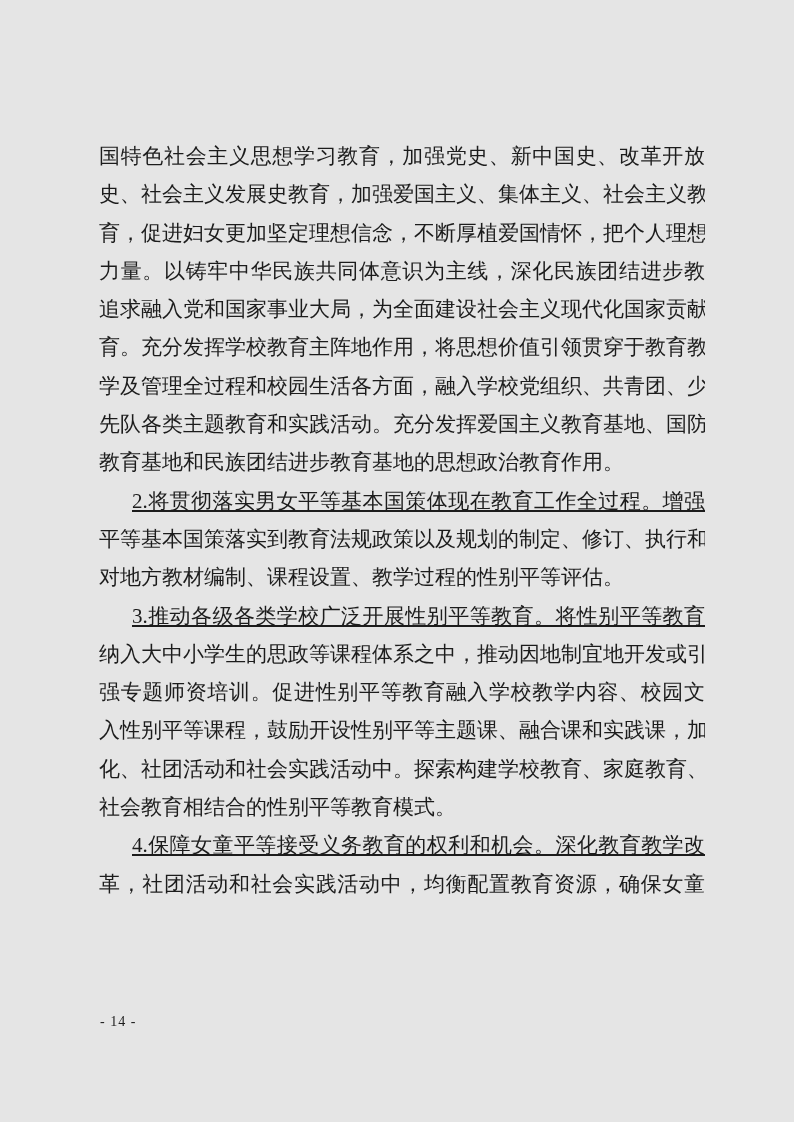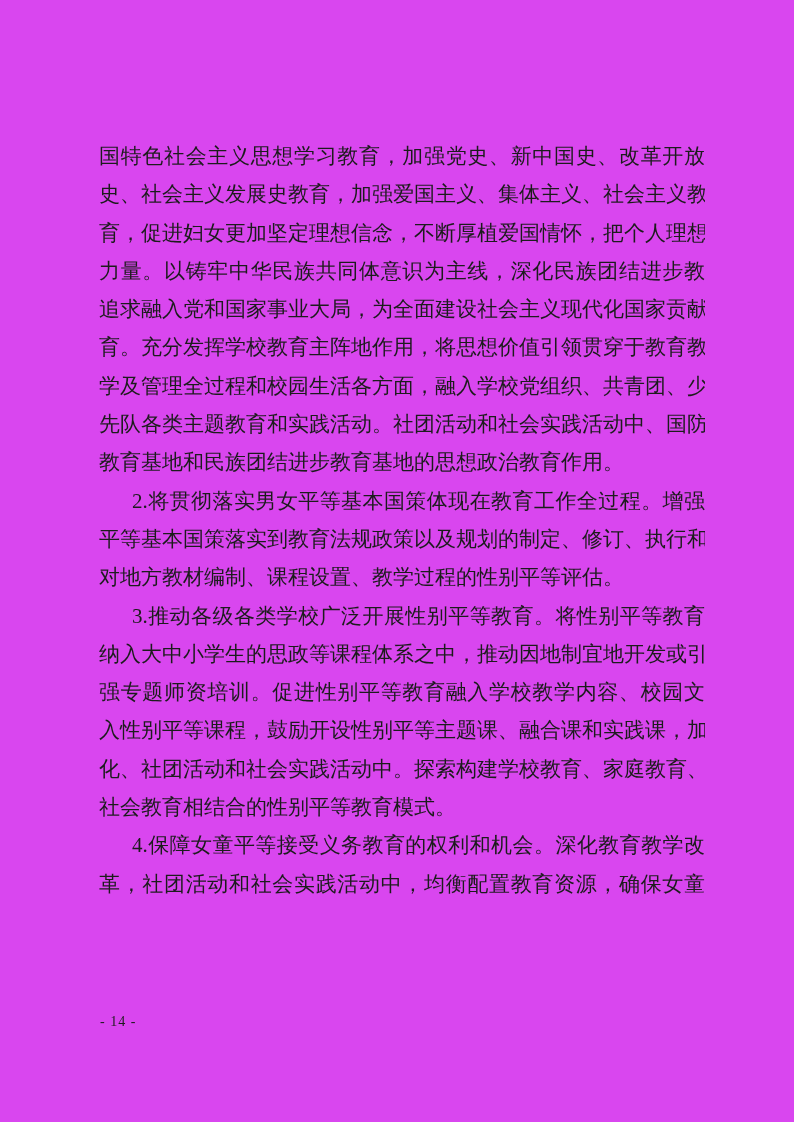--- a/index.html
+++ b/index.html
@@ -4,21 +4,21 @@
 <style>
   html, body {
     margin: 0;
     padding: 0;
     background: #ffffff;
   }
   .page {
     position: relative;
     width: 794px;
     height: 1122px;
-    background: #d946ef;
+    background: #e5e5e5;
     font-family: "Liberation Serif", "DejaVu Serif", serif;
     color: #1c1c1c;
     overflow: hidden;
   }
   .text-block {
     position: absolute;
     left: 99px;
     top: 137px;
     width: 606px;
   }
@@ -32,20 +32,21 @@
     white-space: nowrap;
   }
   .line.fill {
     text-align-last: justify;
   }
   .line.end {
     text-align-last: left;
   }
   .line.indent {
     text-indent: 33px;
+    text-decoration: underline;
   }
   .page-number {
     position: absolute;
     left: 100px;
     top: 1010px;
     font-size: 14px;
     line-height: 24px;
     color: #1c1c1c;
     letter-spacing: 1px;
     font-family: "Liberation Serif", "DejaVu Serif", serif;
@@ -56,21 +57,21 @@
 
 <div class="page">
   <div class="text-block">
       <div class="line fill">国特色社会主义思想学习教育，加强党史、新中国史、改革开放</div>
       <div class="line fill">史、社会主义发展史教育，加强爱国主义、集体主义、社会主义教</div>
       <div class="line fill">育，促进妇女更加坚定理想信念，不断厚植爱国情怀，把个人理想</div>
       <div class="line fill">力量。以铸牢中华民族共同体意识为主线，深化民族团结进步教</div>
       <div class="line fill">追求融入党和国家事业大局，为全面建设社会主义现代化国家贡献</div>
       <div class="line fill">育。充分发挥学校教育主阵地作用，将思想价值引领贯穿于教育教</div>
       <div class="line fill">学及管理全过程和校园生活各方面，融入学校党组织、共青团、少</div>
-      <div class="line fill">先队各类主题教育和实践活动。社团活动和社会实践活动中、国防</div>
+      <div class="line fill">先队各类主题教育和实践活动。充分发挥爱国主义教育基地、国防</div>
       <div class="line end">教育基地和民族团结进步教育基地的思想政治教育作用。</div>
       <div class="line fill indent">2.将贯彻落实男女平等基本国策体现在教育工作全过程。增强</div>
       <div class="line fill">平等基本国策落实到教育法规政策以及规划的制定、修订、执行和</div>
       <div class="line end">对地方教材编制、课程设置、教学过程的性别平等评估。</div>
       <div class="line fill indent">3.推动各级各类学校广泛开展性别平等教育。将性别平等教育</div>
       <div class="line fill">纳入大中小学生的思政等课程体系之中，推动因地制宜地开发或引</div>
       <div class="line fill">强专题师资培训。促进性别平等教育融入学校教学内容、校园文</div>
       <div class="line fill">入性别平等课程，鼓励开设性别平等主题课、融合课和实践课，加</div>
       <div class="line fill">化、社团活动和社会实践活动中。探索构建学校教育、家庭教育、</div>
       <div class="line end">社会教育相结合的性别平等教育模式。</div>

